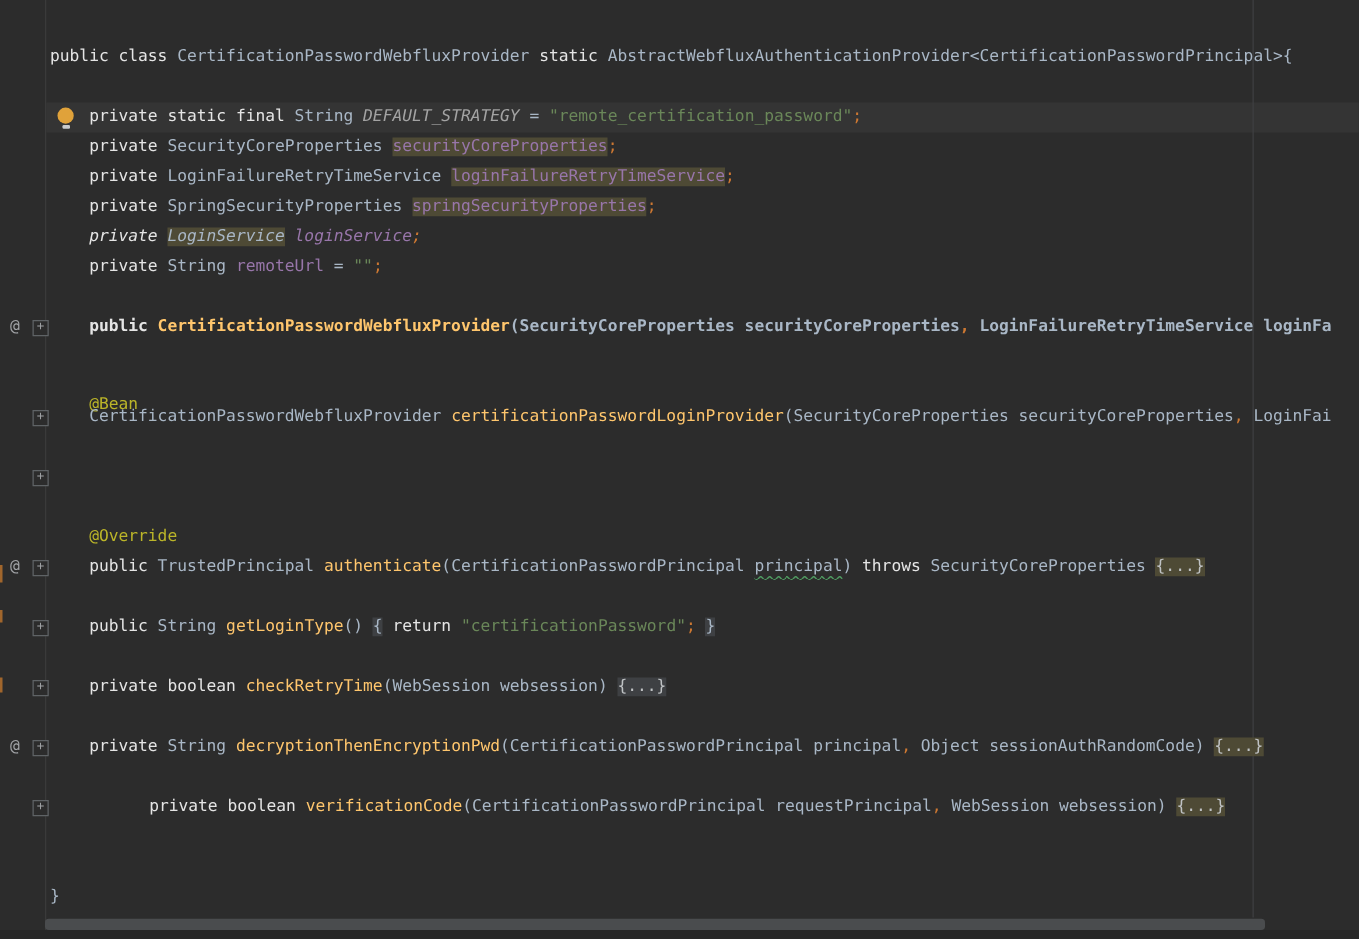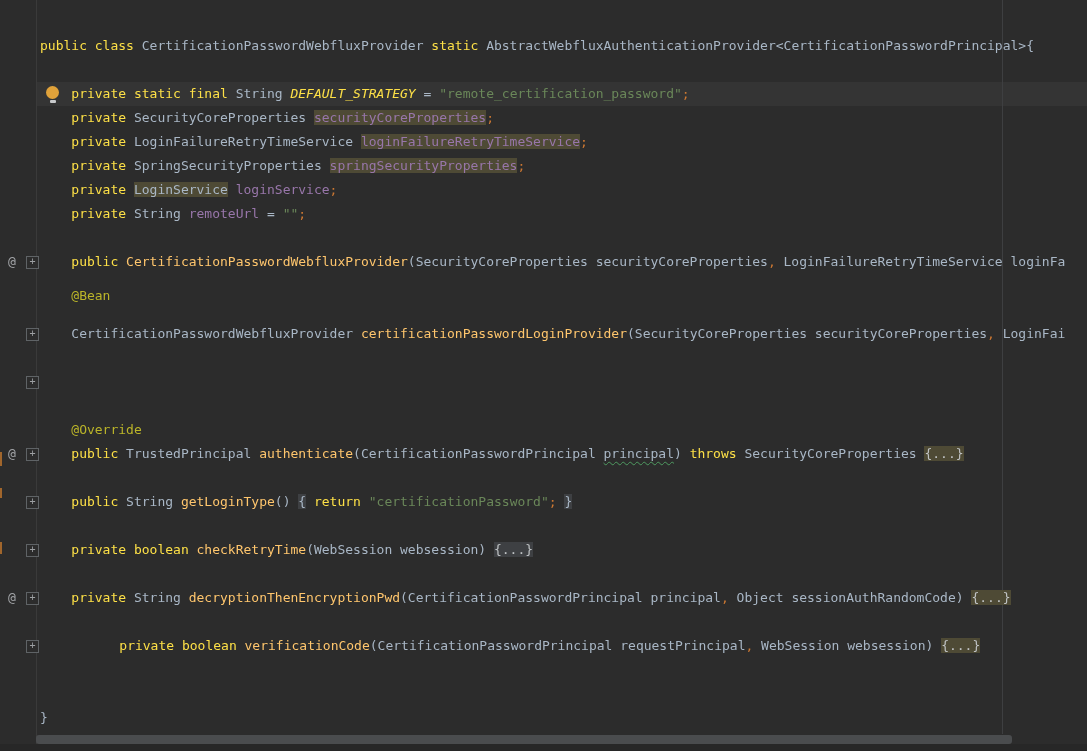--- a/index.html
+++ b/index.html
@@ -21,28 +21,28 @@
   .gutter-sep{
     position:absolute;left:36px;top:0;height:744px;width:1px;
     background:#3a3a3a;z-index:1;
   }
   
   #code-area{position:absolute;left:0;top:0;right:0;bottom:0;z-index:2;}
   .line{
     position:absolute;left:40px;height:24px;line-height:24px;
     font-size:13px;white-space:pre;color:#a9b7c6;
   }
-  .kw{color:#fde047;}
+  .kw{color:#e5e5e5;}
   .def{color:#a9b7c6;}
   .m{color:#ffc66d;}
   .f{color:#9876aa;}
   .s{color:#6a8759;}
   .ann{color:#bbb529;}
   .p{color:#cd7832;}
-  .const{color:#fde047;font-style:italic;}
+  .const{color:#a3a3a3;font-style:italic;}
   .hl{background:#4e4a35;}
   .fold{background:#4e4a35;color:#bfc2c4;}
   .foldg{background:#3e4043;color:#bfc2c4;}
   .brace{background:#3e4043;color:#a9b7c6;}
   .typo{
     text-decoration:underline wavy #4e9a60;
     text-decoration-thickness:1px;text-underline-offset:3px;
   }
   
   .gutter-at{
@@ -99,24 +99,24 @@
     <div class="gutter-fold" style="top: 544px;">+</div>
     <div class="gutter-fold" style="top: 592px;">+</div>
     <div class="gutter-fold" style="top: 640px;">+</div>
   </div>
 <div id="code-area">
     <div class="line" style="top: 34px;"><span class="kw">public class </span><span class="def">CertificationPasswordWebfluxProvider </span><span class="kw">static </span><span class="def">AbstractWebfluxAuthenticationProvider&lt;CertificationPasswordPrincipal&gt;{</span></div>
     <div class="line" style="top: 82px;"><span class="kw">    private static final </span><span class="def">String </span><span class="const">DEFAULT_STRATEGY</span><span class="def"> = </span><span class="s">"remote_certification_password"</span><span class="p">;</span></div>
     <div class="line" style="top: 106px;"><span class="kw">    private </span><span class="def">SecurityCoreProperties </span><span class="f hl">securityCoreProperties</span><span class="p">;</span></div>
     <div class="line" style="top: 130px;"><span class="kw">    private </span><span class="def">LoginFailureRetryTimeService </span><span class="f hl">loginFailureRetryTimeService</span><span class="p">;</span></div>
     <div class="line" style="top: 154px;"><span class="kw">    private </span><span class="def">SpringSecurityProperties </span><span class="f hl">springSecurityProperties</span><span class="p">;</span></div>
-    <div class="line" style="top: 178px;"><span class="kw">    private </span><span class="def hl">LoginService</span><span class="def"> </span><span class="f">loginService</span><span class="p">;</span></div>
+    <div class="line" style="top: 178px; font-style: italic;"><span class="kw">    private </span><span class="def hl">LoginService</span><span class="def"> </span><span class="f">loginService</span><span class="p">;</span></div>
     <div class="line" style="top: 202px;"><span class="kw">    private </span><span class="def">String </span><span class="f">remoteUrl</span><span class="def"> = </span><span class="s">""</span><span class="p">;</span></div>
-    <div class="line" style="top: 250px;"><span class="kw">    public </span><span class="m">CertificationPasswordWebfluxProvider</span><span class="def">(SecurityCoreProperties securityCoreProperties</span><span class="p">,</span><span class="def"> LoginFailureRetryTimeService loginFa</span></div>
-    <div class="line" style="top: 284px;"><span class="ann">    @Bean</span></div>
+    <div class="line" style="top: 250px; font-weight: bold;"><span class="kw">    public </span><span class="m">CertificationPasswordWebfluxProvider</span><span class="def">(SecurityCoreProperties securityCoreProperties</span><span class="p">,</span><span class="def"> LoginFailureRetryTimeService loginFa</span></div>
+    <div class="line" style="top: 312px;"><span class="ann">    @Bean</span></div>
     <div class="line" style="top: 322px;"><span class="def">    CertificationPasswordWebfluxProvider </span><span class="m">certificationPasswordLoginProvider</span><span class="def">(SecurityCoreProperties securityCoreProperties</span><span class="p">,</span><span class="def"> LoginFai</span></div>
     <div class="line" style="top: 418px;"><span class="ann">    @Override</span></div>
     <div class="line" style="top: 442px;"><span class="kw">    public </span><span class="def">TrustedPrincipal </span><span class="m">authenticate</span><span class="def">(CertificationPasswordPrincipal </span><span class="def typo">principal</span><span class="def">) </span><span class="kw">throws </span><span class="def">SecurityCoreProperties </span><span class="fold">{...}</span></div>
     <div class="line" style="top: 490px;"><span class="kw">    public </span><span class="def">String </span><span class="m">getLoginType</span><span class="def">() </span><span class="brace">{</span><span class="def"> </span><span class="kw">return </span><span class="s">"certificationPassword"</span><span class="p">;</span><span class="def"> </span><span class="brace">}</span></div>
     <div class="line" style="top: 538px;"><span class="kw">    private boolean </span><span class="m">checkRetryTime</span><span class="def">(WebSession websession) </span><span class="foldg">{...}</span></div>
     <div class="line" style="top: 586px;"><span class="kw">    private </span><span class="def">String </span><span class="m">decryptionThenEncryptionPwd</span><span class="def">(CertificationPasswordPrincipal principal</span><span class="p">,</span><span class="def"> Object sessionAuthRandomCode) </span><span class="fold">{...}</span></div>
     <div class="line" style="top: 634px; margin-left: 48px;"><span class="kw">    private boolean </span><span class="m">verificationCode</span><span class="def">(CertificationPasswordPrincipal requestPrincipal</span><span class="p">,</span><span class="def"> WebSession websession) </span><span class="fold">{...}</span></div>
     <div class="line" style="top: 706px;"><span class="def">}</span></div>
   </div>
 

